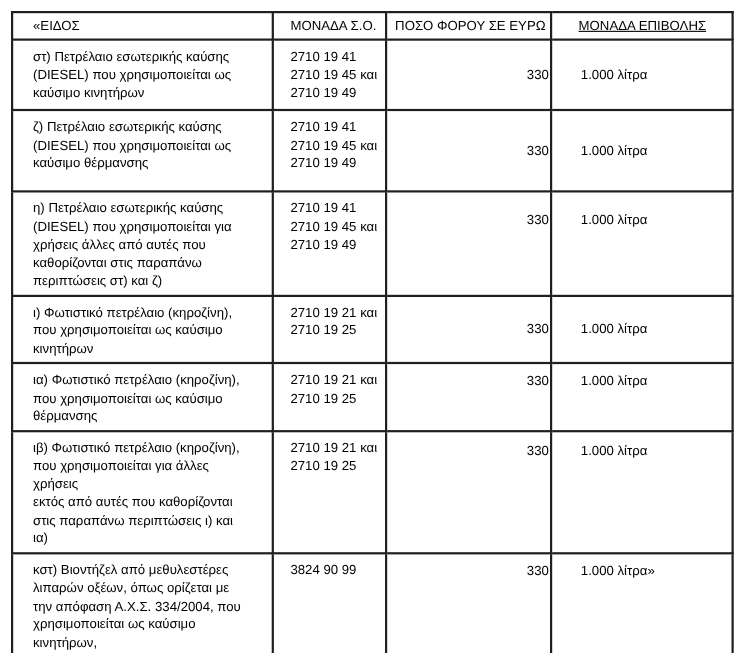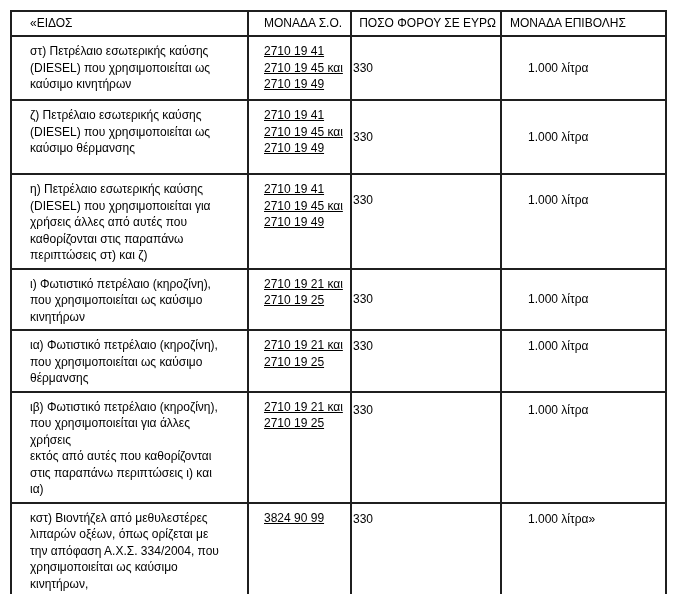--- a/index.html
+++ b/index.html
@@ -37,26 +37,26 @@
     white-space: pre-line;
     overflow: hidden;
     box-sizing: border-box;
   }
   
   .tax-table thead tr { height: 25px; }
   .tax-table th { vertical-align: middle; padding: 2px 4px; }
   .tax-table th.h-type  { padding-left: 18px; }
   .tax-table th.h-codes { padding-left: 15px; }
   .tax-table th.h-amount{ text-align: right; }
-  .tax-table th.h-unit  { padding-left: 8px; }
+  .tax-table th.h-unit  { padding-left: 24px; text-decoration: underline; }
 
   
   .tax-table td.c-type  { padding: 6px 21px 4px 18px; }
-  .tax-table td.c-codes { padding: 6px 4px 4px 15px; text-decoration: underline; }
-  .tax-table td.c-amount{ text-align: left; }
+  .tax-table td.c-codes { padding: 6px 4px 4px 15px; }
+  .tax-table td.c-amount{ text-align: right; }
   .tax-table td.c-unit  { padding-left: 26px; }
 
   
   tr.r1 { height: 64px; }
   tr.r2 { height: 74px; }
   tr.r3 { height: 85px; }
   tr.r4 { height: 60px; border-radius: 29px; }
   tr.r5 { height: 60px; margin-top: 33px; }
   tr.r6 { height: 74px; }
   tr.r7 { height: 136px; }

